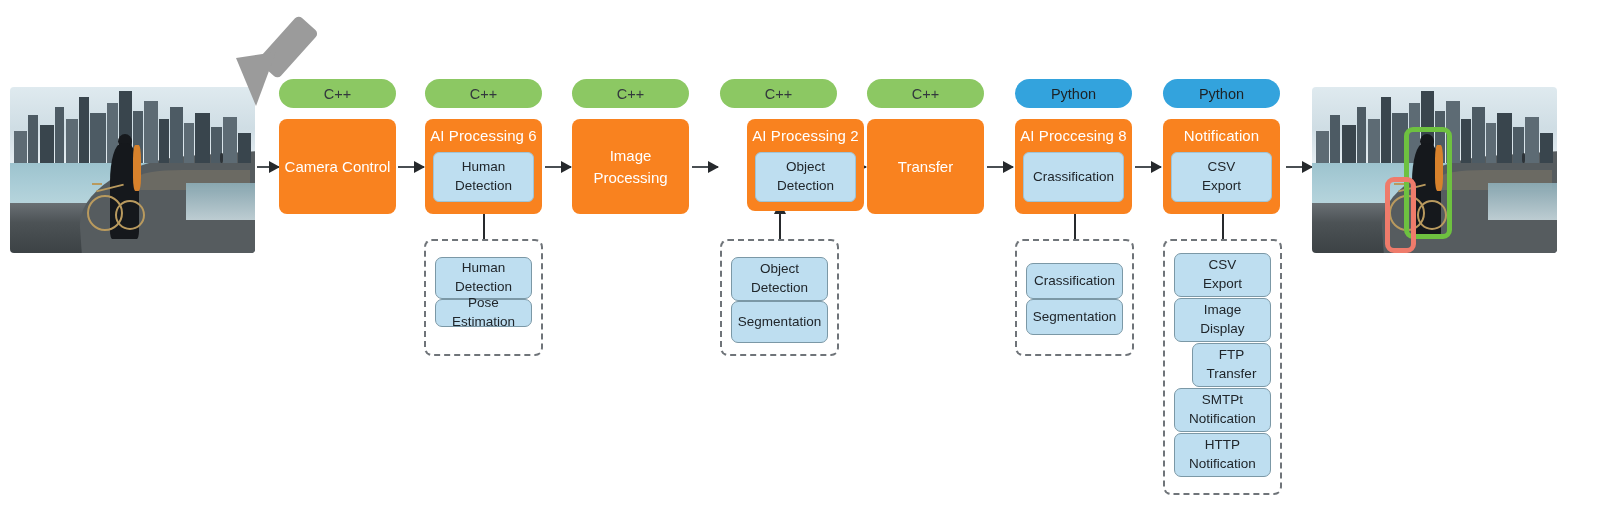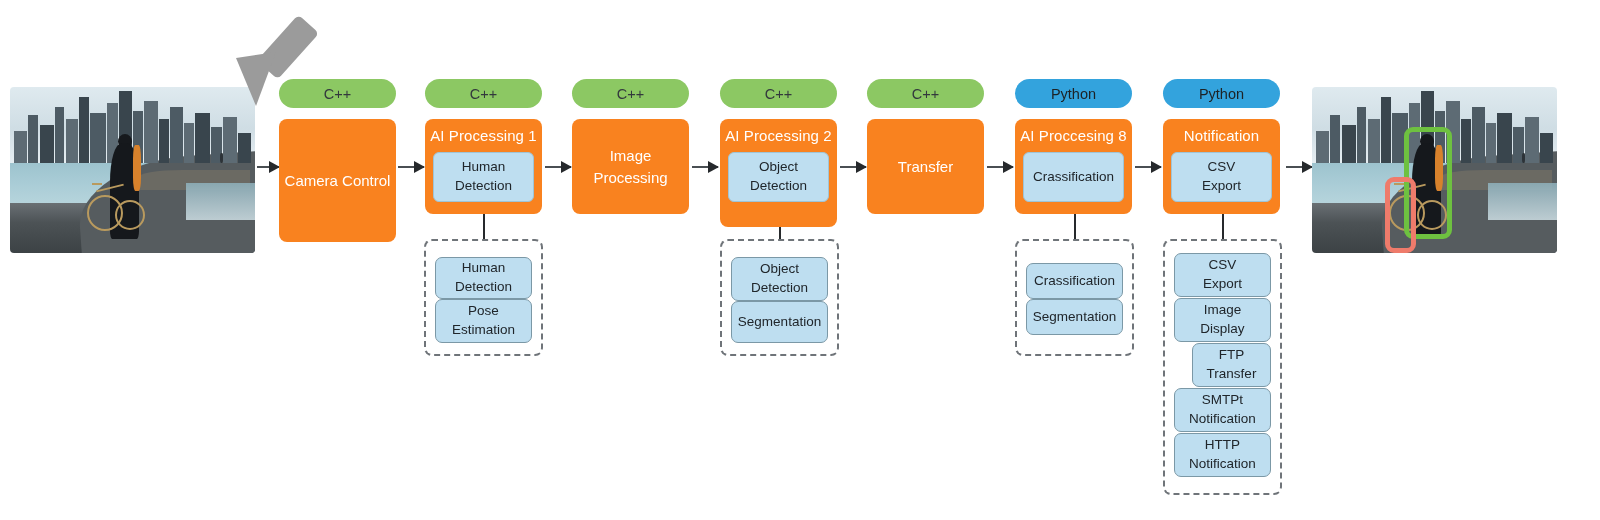--- a/index.html
+++ b/index.html
@@ -151,55 +151,55 @@
 <div class="pill cpp" style="left:867px;top:79px;width:117px;">
   <span>C++</span>
   </div>
 <div class="pill py" style="left:1015px;top:79px;width:117px;">
   <span>Python</span>
   </div>
 <div class="pill py" style="left:1163px;top:79px;width:117px;">
   <span>Python</span>
   </div>
 
-<div class="stage" style="left:279px;top:119px;width:117px;height:123px;">
+<div class="stage" style="left:279px;top:119px;width:117px;height:95px;">
   <div class="center">Camera Control</div>
 </div>
 
 <div class="stage" style="left:425px;top:119px;width:117px;height:95px;">
-  <div class="title">AI Processing 1</div>
+  <div class="title">AI Processing 6</div>
   <div class="inner" style="left:8px;right:8px;top:33px;height:50px;">Human Detection</div>
 </div>
 
 <div class="stage" style="left:572px;top:119px;width:117px;height:95px;">
   <div class="center">Image<br>Processing</div>
 </div>
 
-<div class="stage" style="left:720px;top:119px;width:117px;height:108px;">
+<div class="stage" style="left:747px;top:119px;width:117px;height:92px;">
   <div class="title">AI Processing 2</div>
   <div class="inner" style="left:8px;right:8px;top:33px;height:50px;">Object<br>Detection</div>
 </div>
 
 <div class="stage" style="left:867px;top:119px;width:117px;height:95px;">
   <div class="center">Transfer</div>
 </div>
 
 <div class="stage" style="left:1015px;top:119px;width:117px;height:95px;">
   <div class="title">AI Proccesing 8</div>
   <div class="inner" style="left:8px;right:8px;top:33px;height:50px;">Crassification</div>
 </div>
 
 <div class="stage" style="left:1163px;top:119px;width:117px;height:95px;">
   <div class="title">Notification</div>
   <div class="inner" style="left:8px;right:8px;top:33px;height:50px;">CSV<br>Export</div>
 </div>
 
 <div class="group" style="left:424px;top:239px;width:119px;height:117px;">
   <div class="libitem" style="left:9px;right:9px;top:16px;height:42px;">Human Detection</div>
-  <div class="libitem" style="left:9px;right:9px;top:58px;height:44px;">Pose<br>Estimation</div>
+  <div class="libitem" style="left:9px;right:9px;top:58px;height:28px;">Pose<br>Estimation</div>
 </div>
 
 <div class="group" style="left:720px;top:239px;width:119px;height:117px;">
   <div class="libitem" style="left:9px;right:9px;top:16px;height:44px;">Object<br>Detection</div>
   <div class="libitem" style="left:9px;right:9px;top:60px;height:42px;">Segmentation</div>
 </div>
 
 <div class="group" style="left:1015px;top:239px;width:119px;height:117px;">
   <div class="libitem" style="left:9px;right:9px;top:22px;height:36px;">Crassification</div>
   <div class="libitem" style="left:9px;right:9px;top:58px;height:36px;">Segmentation</div>

